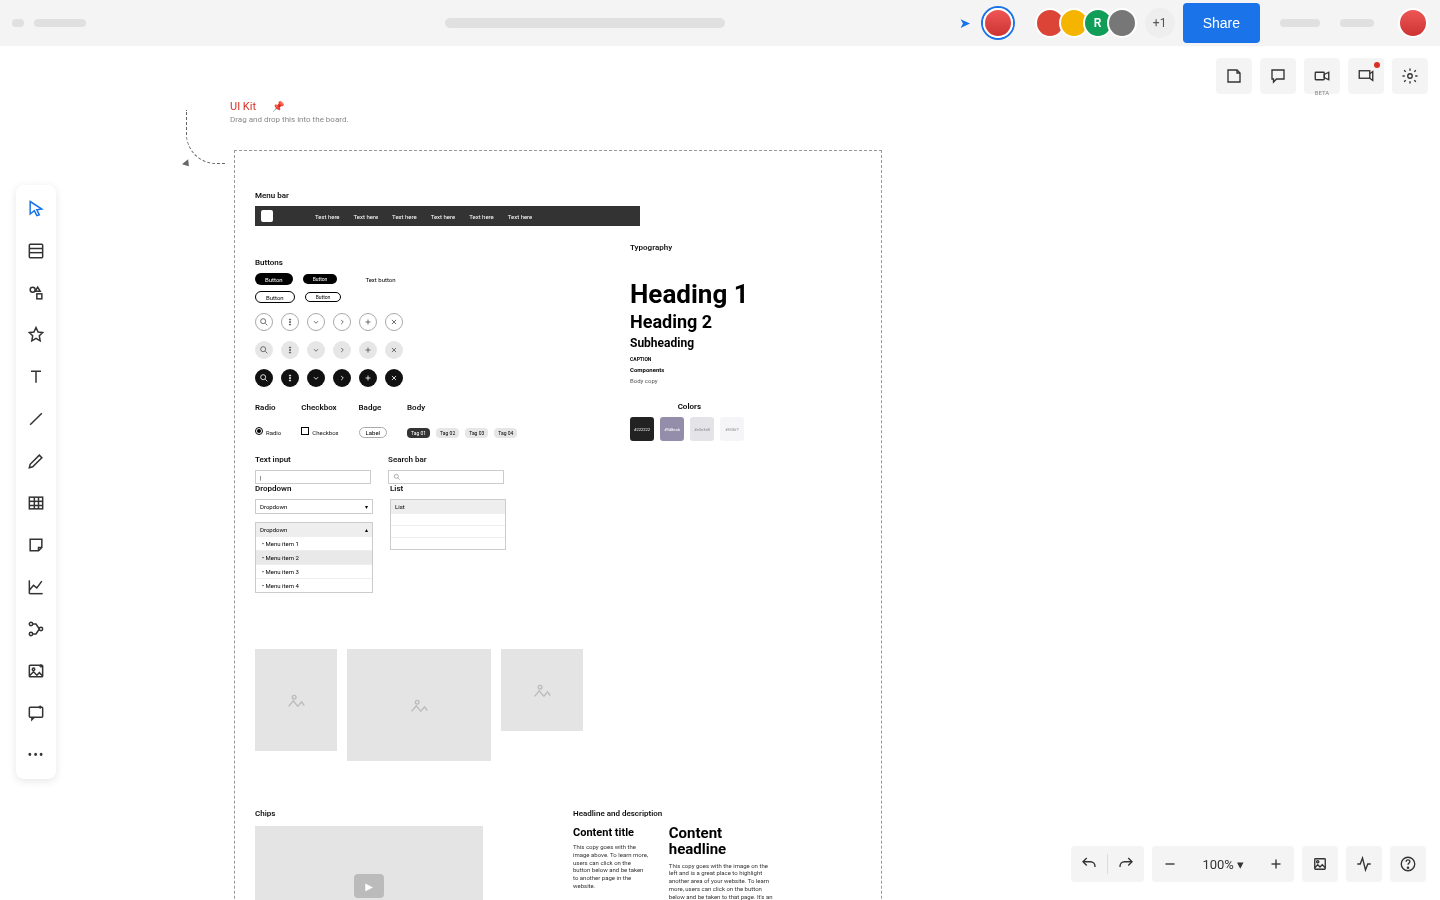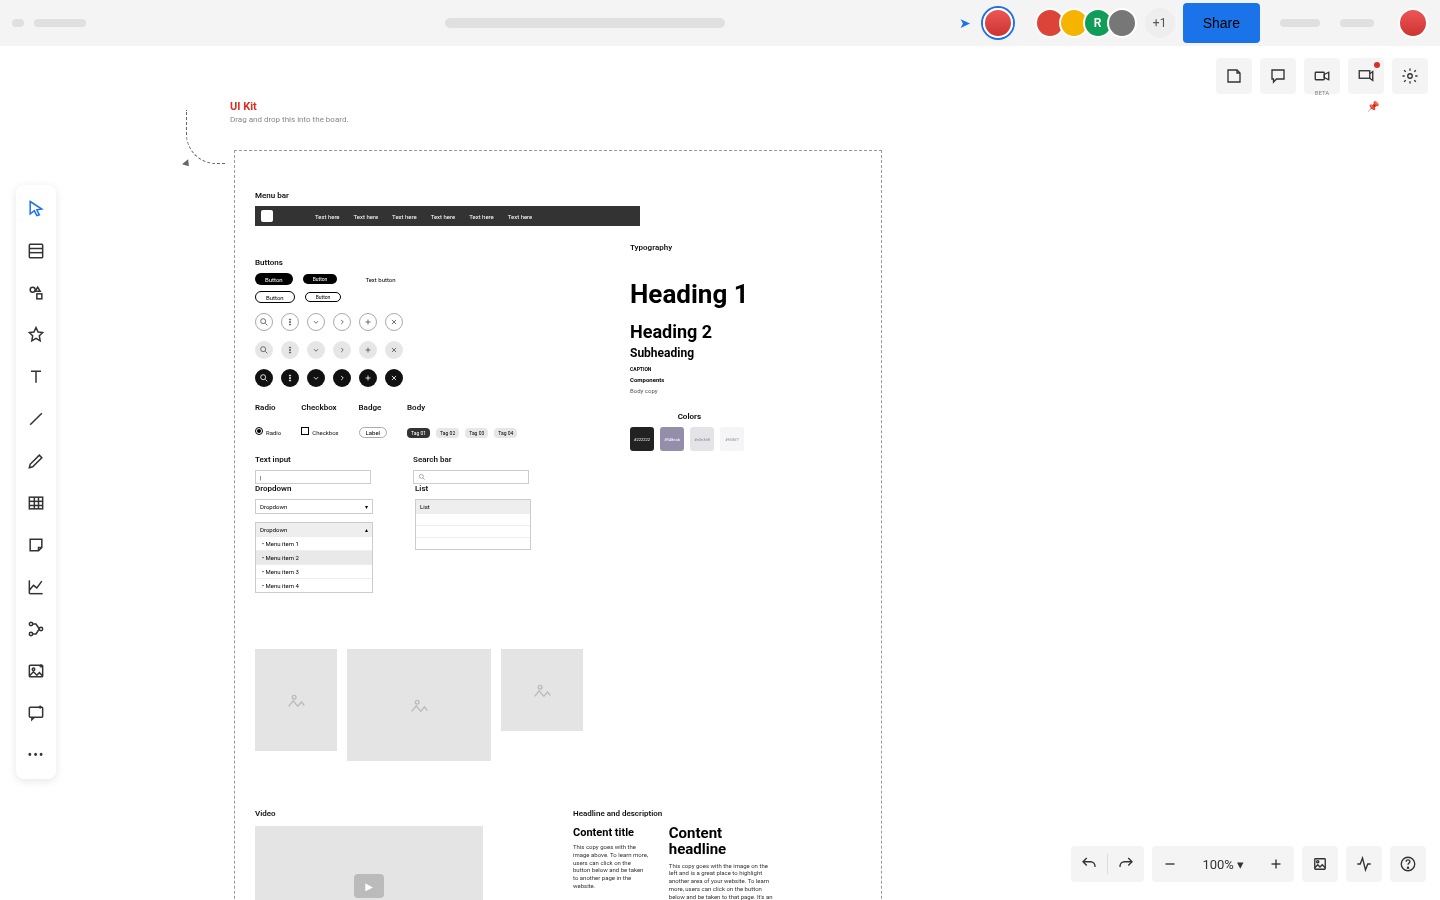--- a/index.html
+++ b/index.html
@@ -15,21 +15,21 @@
 .cursor-blue { color:#1a73e8; font-size:14px; margin-right:4px; }
 .avatar { width: 30px; height: 30px; border-radius: 50%; background: #888; border: 2px solid #fff; }
 .avatar.ring { box-shadow: 0 0 0 2px #1a73e8; }
 .avatar-group { display: flex; }
 .avatar-group .avatar { margin-left: -6px; }
 .av-green{background:#0f9d58;font-size:12px;color:#fff;display:flex;align-items:center;justify-content:center;font-weight:600;}
 .av-orange{background:#f4b400;}
 .av-red{background:#db4437;}
 .av-user{background:linear-gradient(#e55,#c33);}
 .plusone { width:30px;height:30px;border-radius:50%;background:#eee;display:flex;align-items:center;justify-content:center;font-size:12px;color:#555; }
-.share-btn { background:#1a73e8;color:#000000;border:none;padding:12px 20px;border-radius:4px;font-size:14px;font-weight:500;cursor:pointer; }
+.share-btn { background:#1a73e8;color:#ffffff;border:none;padding:12px 20px;border-radius:4px;font-size:14px;font-weight:500;cursor:pointer; }
 .tb-stub { width:40px;height:8px;background:#e0e0e0;border-radius:4px;margin-left:12px; }
 
 
 .actionbar { position:absolute; top:58px; right:12px; display:flex; gap:8px; }
 .ab-btn { width:36px;height:36px;background:#f4f4f4;border-radius:4px;display:flex;align-items:center;justify-content:center;color:#333;cursor:pointer;position:relative; }
 .ab-btn.beta::after{content:"BETA";position:absolute;bottom:-2px;font-size:6px;color:#888;}
 .ab-dot { width:6px;height:6px;background:#d93025;border-radius:50%;position:absolute;top:4px;right:4px; }
 .ab-btn svg{width:18px;height:18px;stroke:#333;fill:none;stroke-width:1.8;}
 
 
@@ -42,21 +42,21 @@
 
 .bottomtool { position:absolute; bottom:18px; right:14px; display:flex; gap:8px; align-items:center; }
 .bt-group { display:flex; align-items:center; background:#f4f4f4; border-radius:4px; }
 .bt-btn { width:36px;height:36px;display:flex;align-items:center;justify-content:center;color:#333;cursor:pointer; }
 .bt-btn svg{width:18px;height:18px;stroke:#333;fill:none;stroke-width:1.8;}
 .bt-single{background:#f4f4f4;border-radius:4px;}
 .bt-zoom { width:70px;text-align:center;font-size:13px;color:#333; }
 
 
 .canvas { position:absolute; left:186px; top:100px; right:60px; bottom:0; }
-.frame-title { font-size:11px; color:#d93025; font-weight:700; display:flex; align-items:center; gap:16px;justify-content:space-between; }
+.frame-title { font-size:11px; color:#d93025; font-weight:400; display:flex; align-items:center; gap:16px; }
 .frame-sub { font-size:8px; color:#888; margin-top:2px; margin-left:44px; }
 .pin { font-size:10px; }
 .dashed-arrow { width:40px;height:54px;border:1px dashed #666;border-top:none;border-right:none;border-radius:0 0 0 30px;display:inline-block;position:absolute;left:0;top:10px;}
 .dashed-arrow::after{content:"";position:absolute;bottom:-4px;left:-4px;border-left:4px solid transparent;border-right:4px solid transparent;border-top:6px solid #666;transform:rotate(-40deg);}
 .frame-title-wrap{margin-left:44px;}
 .frame { border:1px dashed #999; margin-top:26px; margin-left:48px; width:648px; height: 2000px; background:#fff; padding:40px 20px 20px 20px; position:relative;}
 
 
 .sec-title{font-size:8px;font-weight:600;color:#111;margin-bottom:6px;}
 .menubar{background:#333;height:20px;width:385px;display:flex;align-items:center;padding:0 6px;gap:14px;}
@@ -80,36 +80,36 @@
 .ctrl-row{display:flex;gap:20px;margin-top:16px;}
 .ctrl-block{}
 .radio-dot{width:8px;height:8px;border:1px solid #000;border-radius:50%;display:inline-block;position:relative;}
 .radio-dot.checked::after{content:"";width:4px;height:4px;background:#000;border-radius:50%;position:absolute;top:1px;left:1px;}
 .ctrl-label{font-size:6px;color:#111;margin-left:3px;}
 .check-box{width:8px;height:8px;border:1px solid #000;display:inline-block;}
 .badge{font-size:6px;border:1px solid #aaa;border-radius:6px;padding:1px 6px;}
 .chip{font-size:5px;background:#e6e6e6;border-radius:4px;padding:2px 4px;margin-right:2px;}
 .chip.dark{background:#333;color:#fff;}
 
-.inputs-row{display:flex;gap:42px;margin-top:16px;}
+.inputs-row{display:flex;gap:17px;margin-top:16px;}
 .text-input{border:1px solid #ccc;height:14px;width:116px;font-size:6px;padding:0 4px;display:flex;align-items:center;}
 .search-input{border:1px solid #ccc;height:14px;width:116px;font-size:6px;padding:0 4px;display:flex;align-items:center;gap:4px;}
 
 .dropdown-box{border:1px solid #ccc;width:118px;}
 .dd-head{font-size:6px;padding:3px 4px;display:flex;justify-content:space-between;align-items:center;}
 .dd-item{font-size:6px;padding:3px 6px;border-top:1px solid #eee;}
 .dd-item.sel{background:#e9e9e9;}
 
 .list-box{border:1px solid #ccc;width:116px;}
 .list-head{font-size:6px;padding:3px 4px;background:#eee;}
 .list-row{height:12px;border-top:1px solid #eee;}
 
 
 .typo-h1{font-size:26px;font-weight:700;margin-top:27px;}
-.typo-h2{font-size:18px;font-weight:700;margin-top:12px;}
+.typo-h2{font-size:18px;font-weight:700;margin-top:2px;}
 .typo-sub{font-size:12px;font-weight:700;margin-top:4px;}
 .typo-cap{font-size:5px;font-weight:700;text-transform:uppercase;margin-top:6px;}
 .typo-comp{font-size:6px;font-weight:700;margin-top:4px;}
 .typo-body{font-size:6px;margin-top:4px;color:#555;}
 
 .colors-title{font-size:8px;font-weight:600;margin-top:18px;margin-bottom:6px;text-align:center;}
 .swatches{display:flex;gap:6px;}
 .swatch{width:24px;height:24px;border-radius:3px;font-size:4px;display:flex;align-items:center;justify-content:center;color:#fff;}
 .swatch.light{color:#888;}
 
@@ -540,21 +540,21 @@
               <svg viewBox="0 0 24 24">
                 <circle cx="10" cy="9" r="2"></circle>
                 <path d="M4 19l5-6 5 6M14 19l4-5 3 4"></path>
               </svg>
             </div>
         </div>
       </div>
 
       <div class="lower-row">
         <div>
-          <div class="sec-title">Video</div>
+          <div class="sec-title">Chips</div>
           <div class="video-box" style="margin-top:8px">
             <div class="play-btn">▶</div>
           </div>
         </div>
         <div style="width:200px">
           <div class="sec-title">Headline and description</div>
           <div style="display:flex;gap:20px;margin-top:8px">
             <div style="width:80px">
               <div class="content-title">Content title</div>
               <div class="content-copy">This copy goes with the image above. To learn more, users can click on the button below and be taken to another page in the website.</div>

